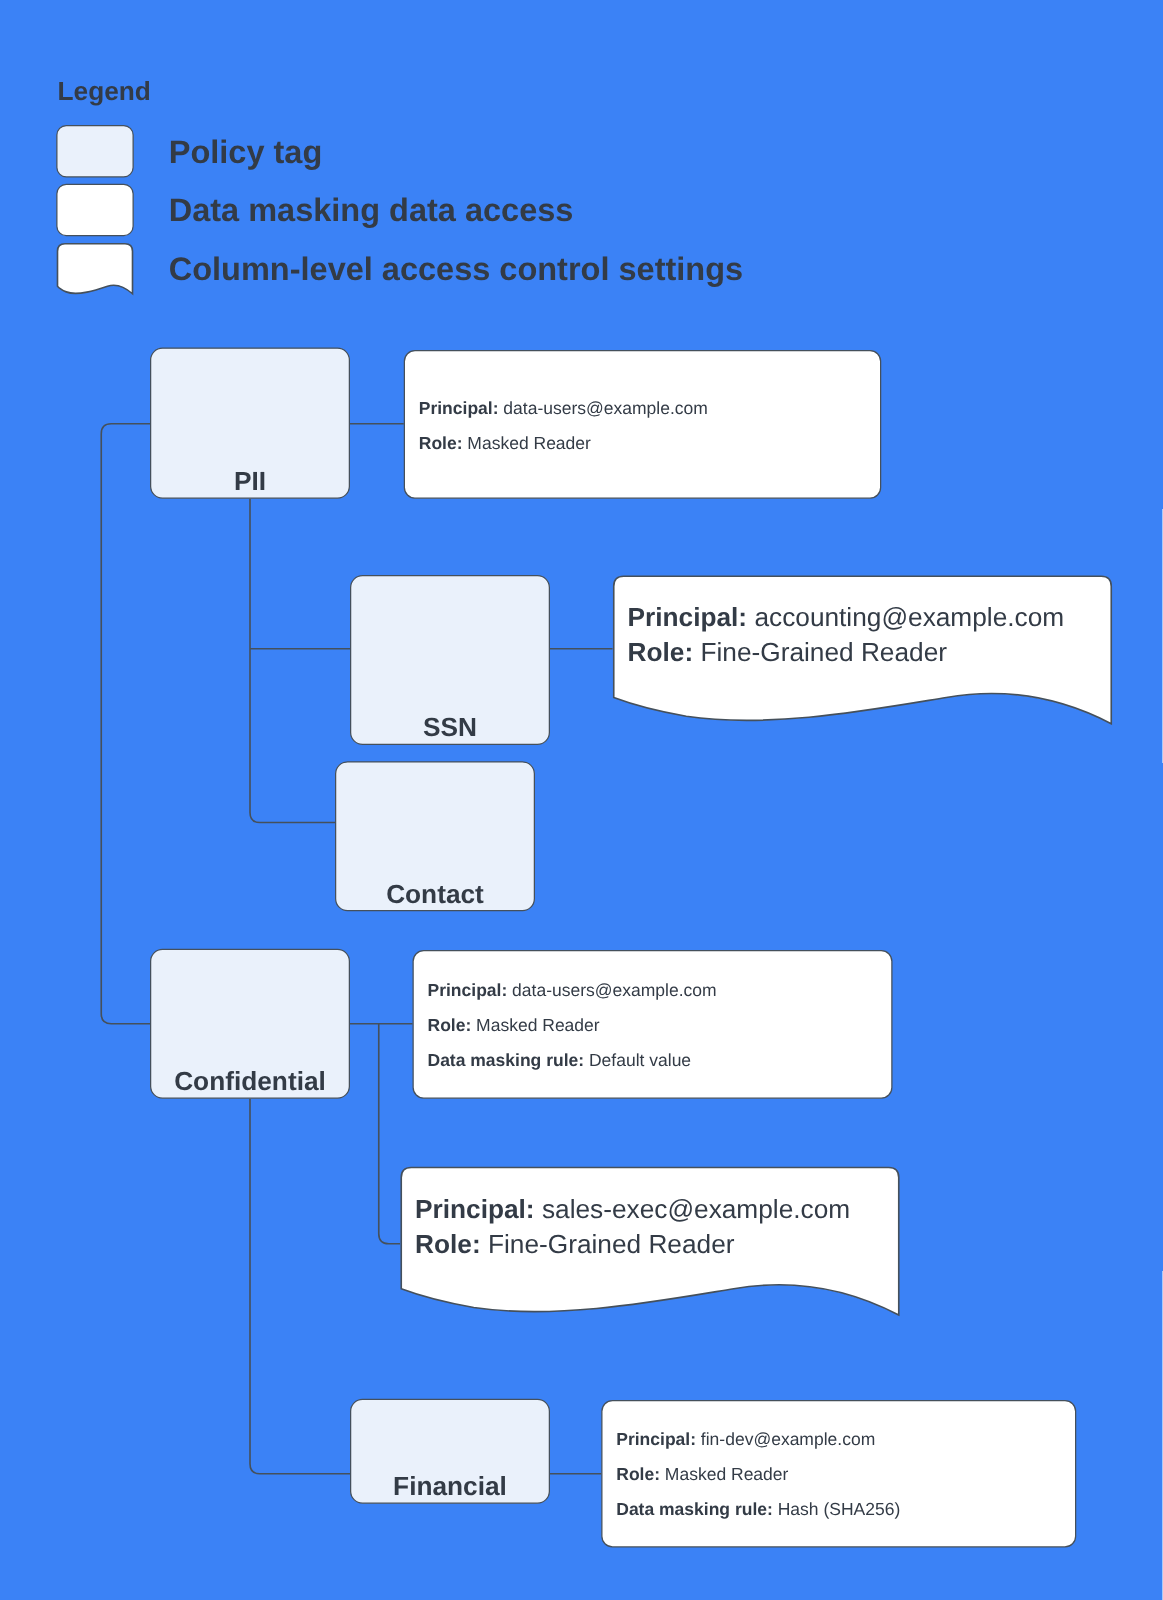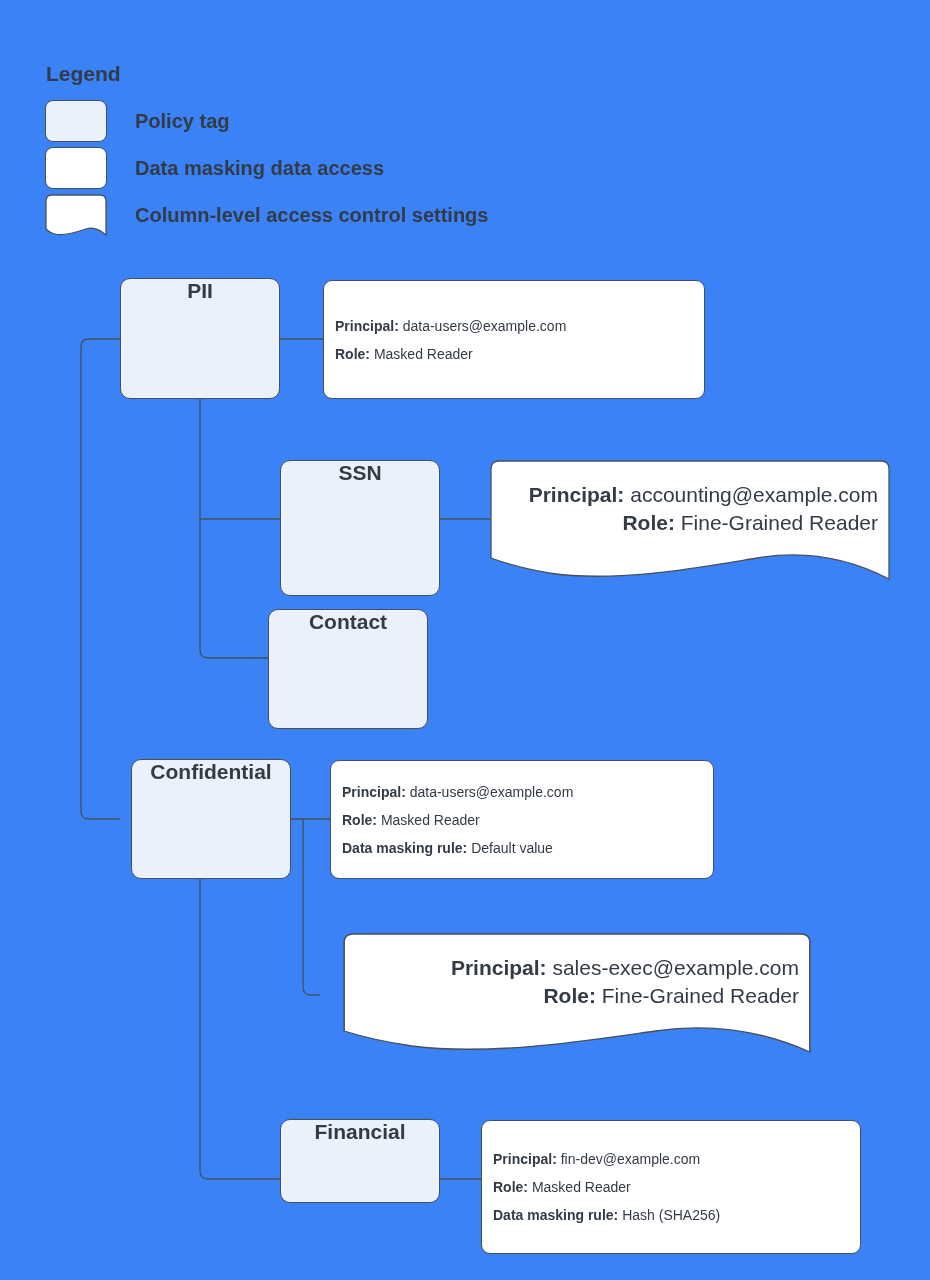--- a/index.html
+++ b/index.html
@@ -5,39 +5,39 @@
   html,body{margin:0;padding:0;background:#ffffff;}
   body{font-family:"Liberation Sans","DejaVu Sans",sans-serif;}
   .canvas{position:relative;width:930px;height:1280px;background:#3b82f6;overflow:hidden;}
 
   svg.connectors{position:absolute;left:0;top:0;}
   svg.connectors path{fill:none;stroke:var(--stroke,#45505b);stroke-width:1.3px;}
 
   
   .legend-title{position:absolute;left:46px;top:62px;font-size:21px;font-weight:bold;color:var(--text,#333b46);}
   .legend-row{position:absolute;left:45px;height:42px;}
-  .legend-row .lab{position:absolute;left:90px;top:0;line-height:42px;font-size:20px;font-weight:bold;color:var(--text,#333b46);white-space:nowrap;}
+  .legend-row .lab{position:absolute;left:90px;top:0;line-height:42px;font-size:26px;font-weight:bold;color:var(--text,#333b46);white-space:nowrap;}
   .sw{position:absolute;left:0;top:0;width:62px;height:42px;box-sizing:border-box;}
   .sw-rect{border:1.3px solid var(--stroke,#45505b);border-radius:8px;background:#fff;}
   .sw-tagfill{background:var(--tag-fill,#eaf1fb);}
   .sw svg{display:block;width:62px;height:42px;overflow:visible;}
 
   
   .tag{position:absolute;width:160px;box-sizing:border-box;background:var(--tag-fill,#eaf1fb);
-       border:1.3px solid var(--stroke,#45505b);border-radius:10px;display:flex;align-items:flex-start;
+       border:1.3px solid var(--stroke,#45505b);border-radius:10px;display:flex;align-items:flex-end;
        justify-content:center;font-size:21px;font-weight:bold;color:var(--text,#333b46);}
 
   
   .card{position:absolute;box-sizing:border-box;background:#ffffff;border:1.3px solid var(--stroke,#45505b);
         border-radius:9px;display:flex;flex-direction:column;justify-content:center;padding:0 11px;
         font-size:14px;line-height:28px;color:var(--text,#333b46);white-space:nowrap;}
   .b{font-weight:bold;}
 
   
-  .doc{position:absolute;text-align:right;}
+  .doc{position:absolute;}
   .doc > svg{position:absolute;left:0;top:0;width:100%;height:100%;overflow:visible;display:block;}
   .doc .shape{fill:#ffffff;stroke:var(--stroke,#45505b);stroke-width:1.3px;}
   .doc .doc-text{position:absolute;left:0;right:0;top:0;height:97px;box-sizing:border-box;
         display:flex;flex-direction:column;justify-content:center;padding:0 12px;
         font-size:21px;line-height:28px;color:var(--text,#333b46);white-space:nowrap;}
 </style>
 </head>
 <body>
 
 <div class="canvas">
@@ -80,56 +80,56 @@
   </div>
 
   <div class="tag" style="left:280px;top:460px;height:136px;">
     <span>SSN</span>
   </div>
 
   <div class="tag" style="left:268px;top:609px;height:120px;">
     <span>Contact</span>
   </div>
 
-  <div class="tag" style="left:120px;top:759px;height:120px;margin-left:11px;">
+  <div class="tag" style="left:120px;top:759px;height:120px;">
     <span>Confidential</span>
   </div>
 
   <div class="tag" style="left:280px;top:1119px;height:84px;">
     <span>Financial</span>
   </div>
 
   <div class="card" style="left:323px;top:280px;width:382px;height:119px;">
     <div><span class="b">Principal:</span> <span>data-users@example.com</span></div>
     <div><span class="b">Role:</span> <span>Masked Reader</span></div>
   </div>
 
   <div class="card" style="left:330px;top:760px;width:384px;height:119px;">
     <div><span class="b">Principal:</span> <span>data-users@example.com</span></div>
     <div><span class="b">Role:</span> <span>Masked Reader</span></div>
     <div><span class="b">Data masking rule:</span> <span>Default value</span></div>
   </div>
 
-  <div class="card" style="left:481px;top:1120px;width:380px;height:134px;">
+  <div class="card" style="left:481px;top:1120px;width:380px;height:118px;">
     <div><span class="b">Principal:</span> <span>fin-dev@example.com</span></div>
     <div><span class="b">Role:</span> <span>Masked Reader</span></div>
     <div><span class="b">Data masking rule:</span> <span>Hash (SHA256)</span></div>
   </div>
 
   <div class="doc" style="left:490px;top:460px;width:400px;height:121px;">
     <svg viewBox="0 0 400 121" preserveAspectRatio="none" aria-hidden="true">
       <path class="shape" d="M9 1 H391 Q399 1 399 9 V119 C353 95 307 91 267 98 C206 108 126 123 59 113 Q25 107 1 98 V9 Q1 1 9 1 Z"></path>
     </svg>
     <div class="doc-text">
       <div><span class="b">Principal:</span> <span>accounting@example.com</span></div>
       <div><span class="b">Role:</span> <span>Fine-Grained Reader</span></div>
     </div>
   </div>
 
-  <div class="doc" style="left:320px;top:933px;width:468px;height:121px;margin-left:23px;">
+  <div class="doc" style="left:320px;top:933px;width:400px;height:121px;">
     <svg viewBox="0 0 400 121" preserveAspectRatio="none" aria-hidden="true">
       <path class="shape" d="M9 1 H391 Q399 1 399 9 V119 C353 95 307 91 267 98 C206 108 126 123 59 113 Q25 107 1 98 V9 Q1 1 9 1 Z"></path>
     </svg>
     <div class="doc-text">
       <div><span class="b">Principal:</span> <span>sales-exec@example.com</span></div>
       <div><span class="b">Role:</span> <span>Fine-Grained Reader</span></div>
     </div>
   </div>
 
 </div>

